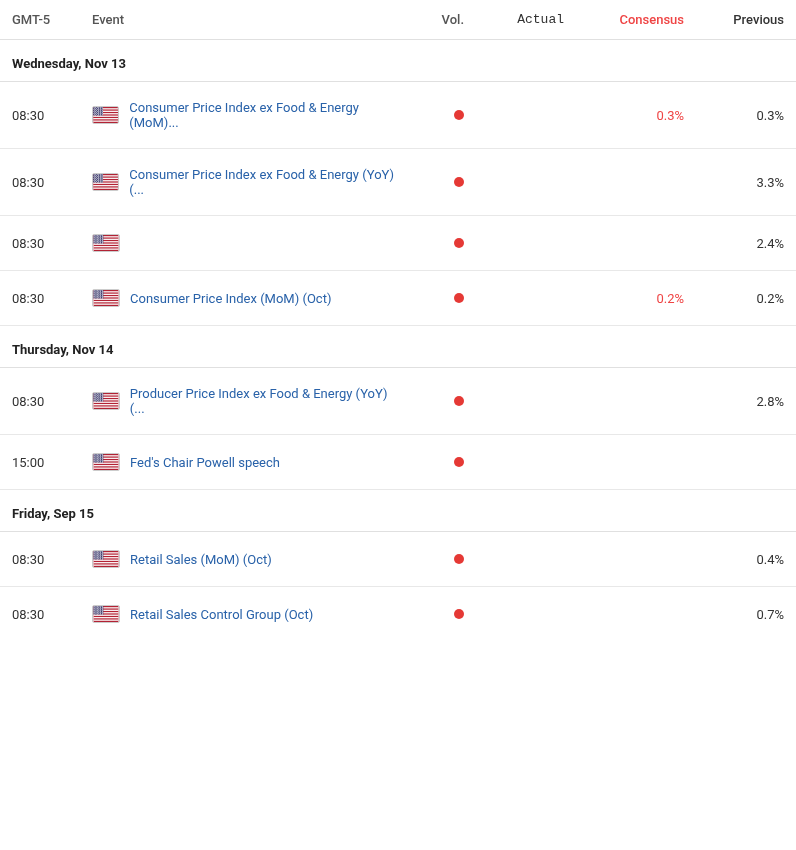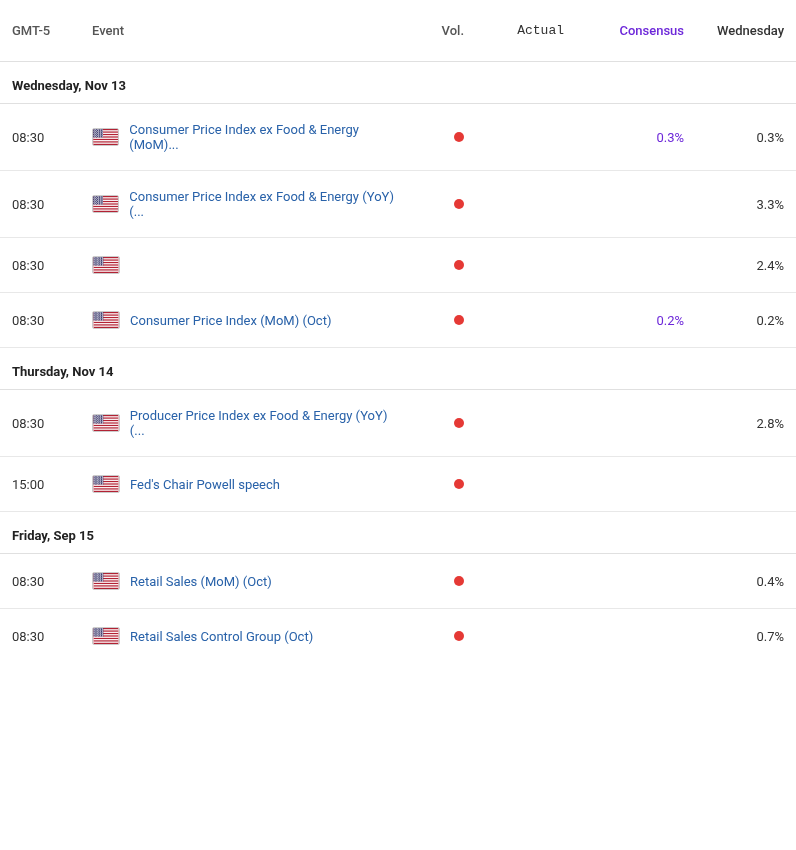--- a/index.html
+++ b/index.html
@@ -12,21 +12,21 @@
       font-family: -apple-system, BlinkMacSystemFont, 'Segoe UI', Roboto, Arial, sans-serif;
       background: #ffffff;
       color: #333;
       font-size: 14px;
       width: 796px;
     }
 
     .header-row {
       display: grid;
       grid-template-columns: 80px 1fr 60px 100px 120px 100px;
-      padding: 23px 12px;
+      padding: 12px 12px;
       border-bottom: 1px solid #e0e0e0;
       color: #555;
       font-size: 13px;
       font-weight: 500;
     }
 
     .header-row .col-vol,
     .header-row .col-actual,
     .header-row .col-consensus,
     .header-row .col-previous {
@@ -97,21 +97,21 @@
     .col-actual {
       text-align: right;
       font-size: 13px;
       color: #333;
       font-family: Liberation Mono, monospace;
     }
 
     .col-consensus {
       text-align: right;
       font-size: 13px;
-      color: #6d28d9;
+      color: #ef4444;
     }
 
     .col-previous {
       text-align: right;
       font-size: 13px;
       color: #333;
     }
 
     .section-divider {
       border: none;
@@ -121,21 +121,21 @@
   </style>
 </head>
 <body>
 
 <div class="header-row">
   <span>GMT-5</span>
   <span>Event</span>
   <span class="col-vol">Vol.</span>
   <span class="col-actual">Actual</span>
   <span class="col-consensus">Consensus</span>
-  <span class="col-previous">Wednesday</span>
+  <span class="col-previous">Previous</span>
 </div>
 
 <div id="calendar-body">
 
 <div class="section-header">Wednesday, Nov 13</div>
     <hr class="section-divider">
     <div class="event-row">
       <span class="col-time">08:30</span>
       <span class="col-event">
         <span class="us-flag"><svg viewBox="0 0 28 18" xmlns="http://www.w3.org/2000/svg">

